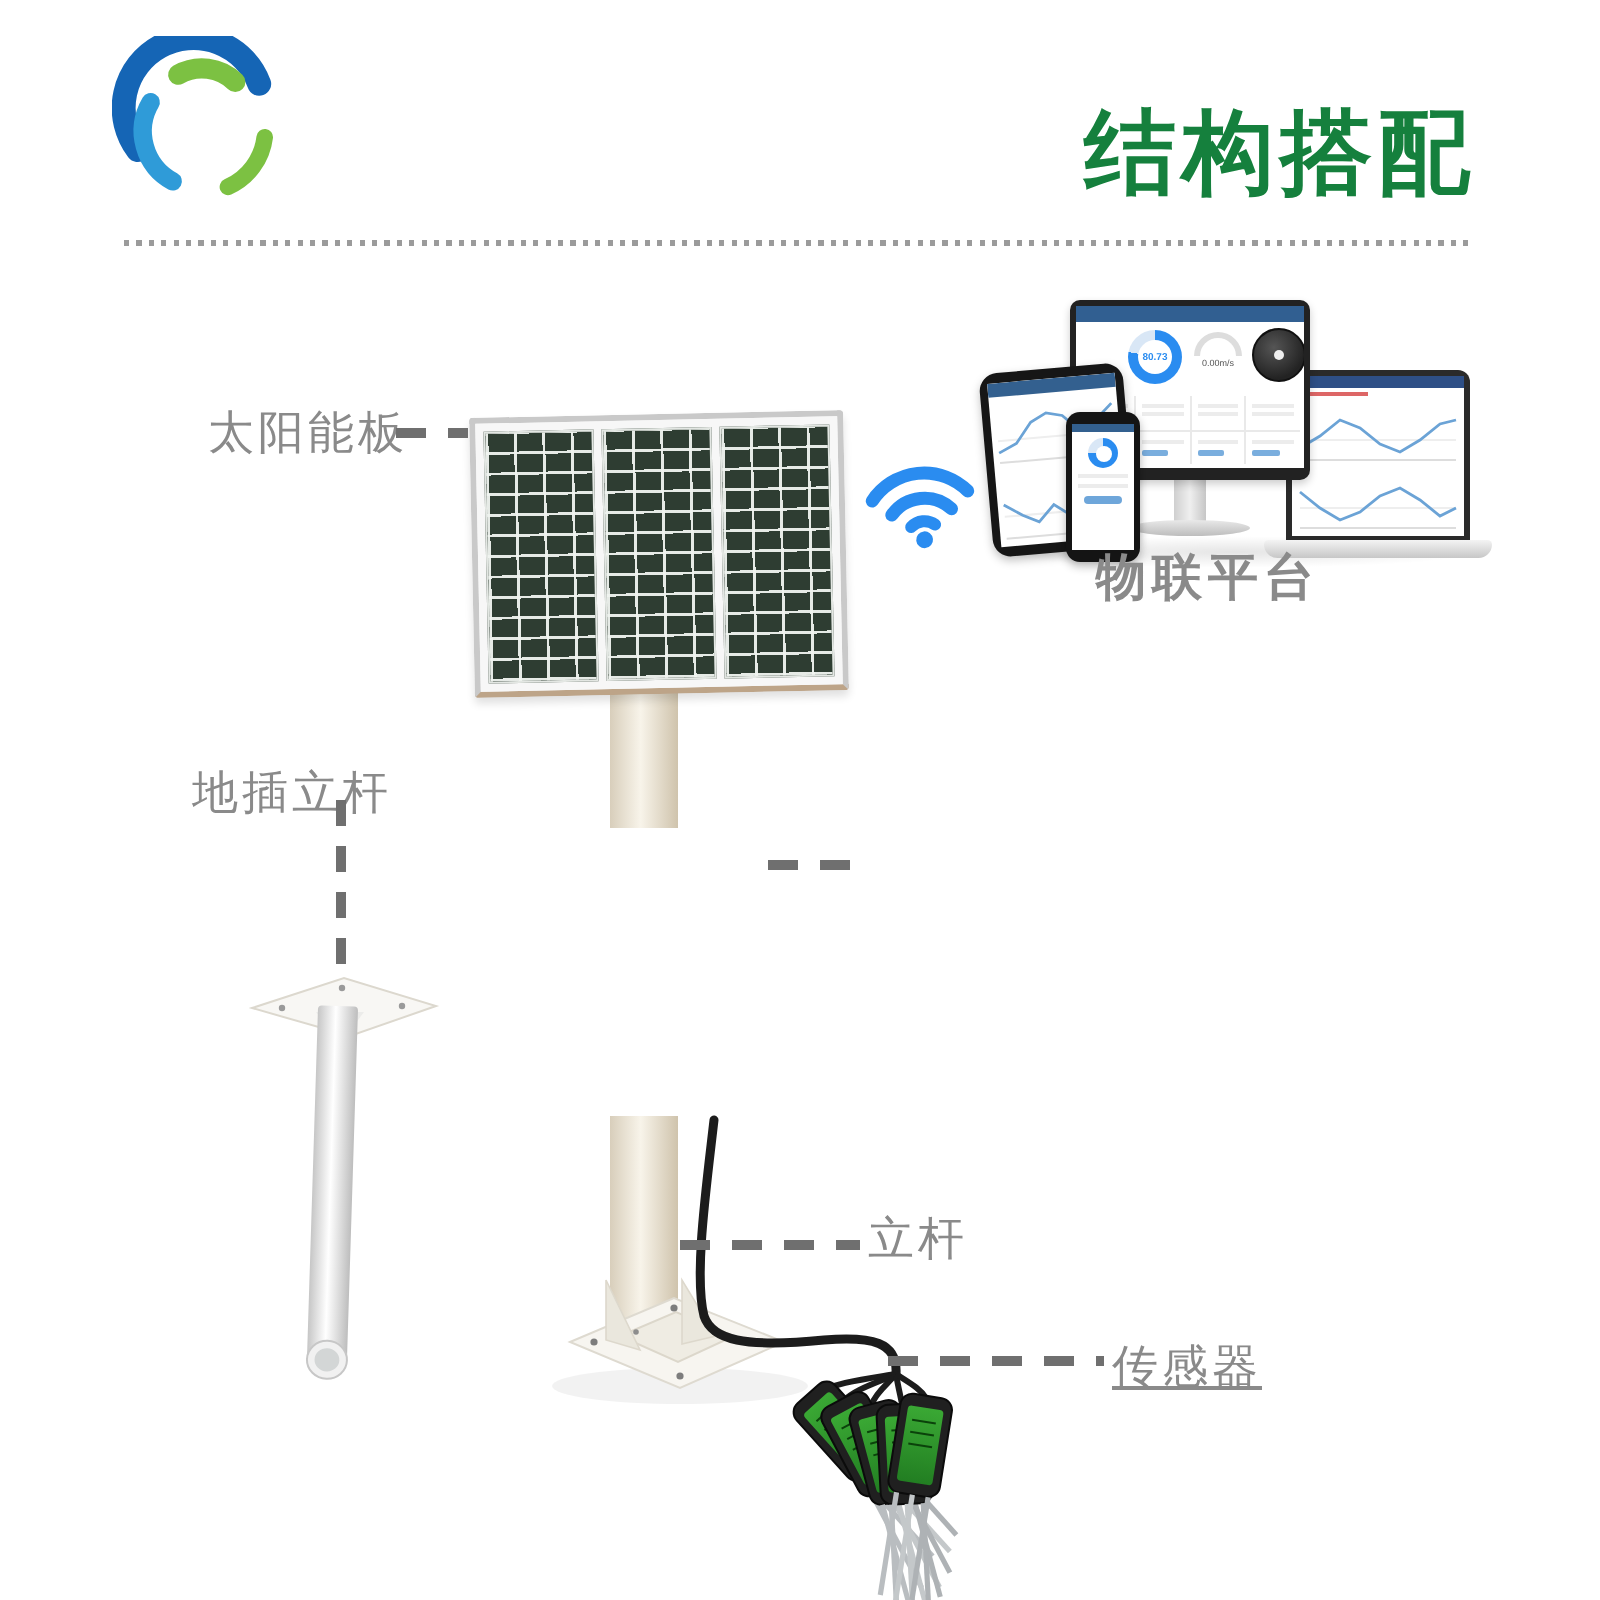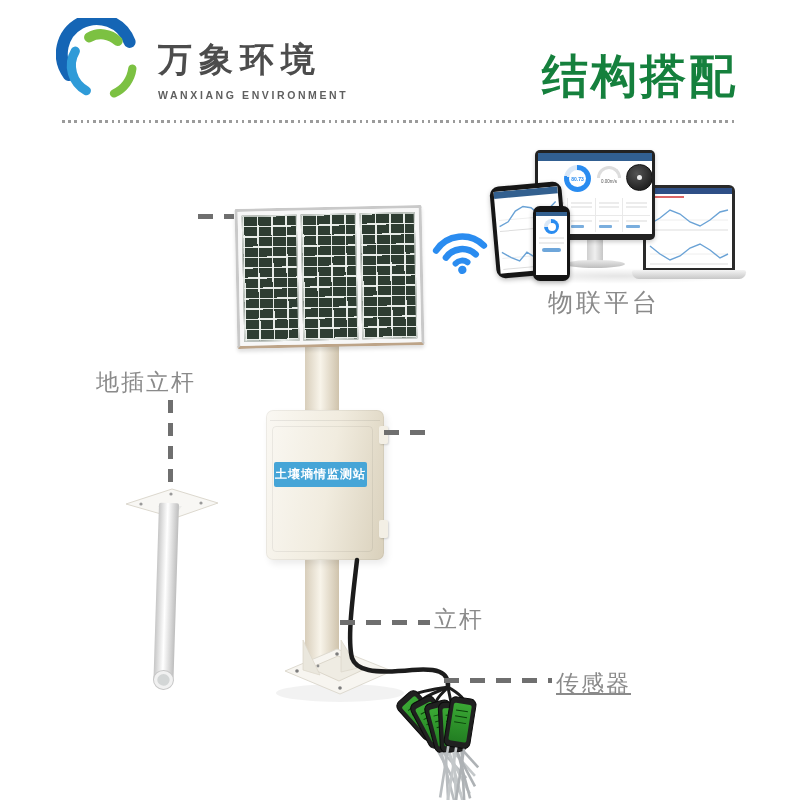--- a/index.html
+++ b/index.html
@@ -94,60 +94,49 @@
   .phone-donut::after { content:""; width:8px; height:8px; border-radius:50%; background:#fff; }
   .phone-line { height:2px; background:#ececec; margin:3px 3px 0; }
   .phone-pill { height:4px; width:60%; background:#6ea6da; border-radius:2px; margin:4px auto 0; }
   .laptop { position:absolute; left:155px; top:37px; width:92px; height:86px; background:#2a2a2a; border-radius:6px 6px 0 0;
             padding:3px; z-index:1; }
   .lap-screen { width:100%; height:100%; background:#fff; overflow:hidden; }
   .lap-header { height:6px; background:#2e4f86; }
   .lap-red { height:2px; width:40%; background:#d66; margin:2px 4px; }
   .lap-base { position:absolute; left:144px; top:122px; width:114px; height:9px;
               background:linear-gradient(#f4f4f4,#c7c7c7); border-radius:3px 3px 9px 9px; z-index:1; }
-  .iot-label { position:absolute; left:548px; top:286px; font-size:25px; color:#8a8a8a; font-weight:400; letter-spacing:3px; z-index:7; }
+  .iot-label { position:absolute; left:548px; top:272px; font-size:25px; color:#8a8a8a; font-weight:700; letter-spacing:3px; z-index:7; }
 </style>
 </head>
 <body>
 
 <div id="stage">
 
   <div class="logo">
     <svg width="92" height="92" viewBox="0 0 100 100">
       <path d="M14,62 A38,38 0 1 1 80,26" fill="none" stroke="#1565b5" stroke-width="13" stroke-linecap="round"></path>
       <path d="M33,79 A31,31 0 0 1 21,36" fill="none" stroke="#2f9bd8" stroke-width="10" stroke-linecap="round"></path>
       <path d="M36,21 A26,26 0 0 1 67,25" fill="none" stroke="#7cc142" stroke-width="11" stroke-linecap="round"></path>
       <path d="M63,82 A34,34 0 0 0 83,55" fill="none" stroke="#7cc142" stroke-width="9" stroke-linecap="round"></path>
     </svg>
-    <div class="logo-text">
-      <div class="logo-name">万象环境</div>
-      <div class="logo-sub">WANXIANG ENVIRONMENT</div>
-    </div>
   </div>
   <div class="page-title">结构搭配</div>
   <div class="divider"></div>
 
   <div class="pole pole-top"></div>
   <div class="pole pole-bottom"></div>
 
   <div class="panel">
     <div class="panel-cells">
       <div class="panel-col"></div>
       <div class="panel-col"></div>
       <div class="panel-col"></div>
     </div>
   </div>
 
-  <div class="abs-box">
-    <div class="lid"></div>
-    <div class="door"></div>
-    <div class="box-strip">土壤墒情监测站</div>
-    <div class="hinge h1"></div>
-    <div class="hinge h2"></div>
-  </div>
 
   <svg id="vector-layer">
     <defs>
       <linearGradient id="poleG" x1="0" y1="0" x2="1" y2="0">
         <stop offset="0" stop-color="#c6c6c6"></stop>
           <stop offset="0.45" stop-color="#ffffff"></stop>
           <stop offset="1" stop-color="#bdbdbd"></stop>
       </linearGradient>
       <linearGradient id="greenG" x1="0" y1="0" x2="0" y2="1">
         <stop offset="0" stop-color="#3aa834"></stop>
@@ -344,23 +333,24 @@
       <div class="phone-screen">
         <div class="phone-header"></div>
         <div class="phone-donut"></div>
         <div class="phone-line"></div>
         <div class="phone-line"></div>
         <div class="phone-pill"></div>
       </div>
     </div>
   </div>
 
+  <div class="ann" style="left:104px; top:201px;">太阳能板</div>
   <div class="dash-h" style="left:198px; top:214px; width:36px;"></div>
 
-  <div class="ann" style="left:96px; top:367px;">地插立杆</div>
+  <div class="ann" style="left:96px; top:381px;">地插立杆</div>
   <div class="dash-v" style="left:168px; top:400px; height:86px;"></div>
 
   <div class="dash-h" style="left:384px; top:430px; width:52px;"></div>
 
   <div class="dash-h" style="left:340px; top:620px; width:90px;"></div>
   <div class="ann" style="left:434px; top:604px;">立杆</div>
 
   <div class="dash-h" style="left:444px; top:678px; width:108px;"></div>
   <div class="ann" style="left:556px; top:668px;text-decoration:underline;">传感器</div>
 

